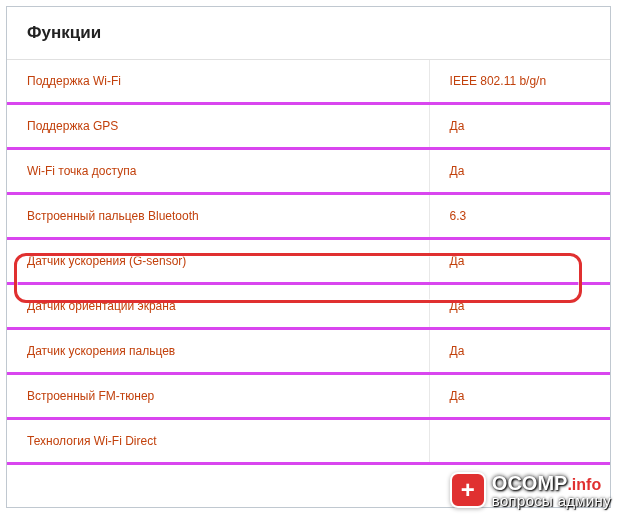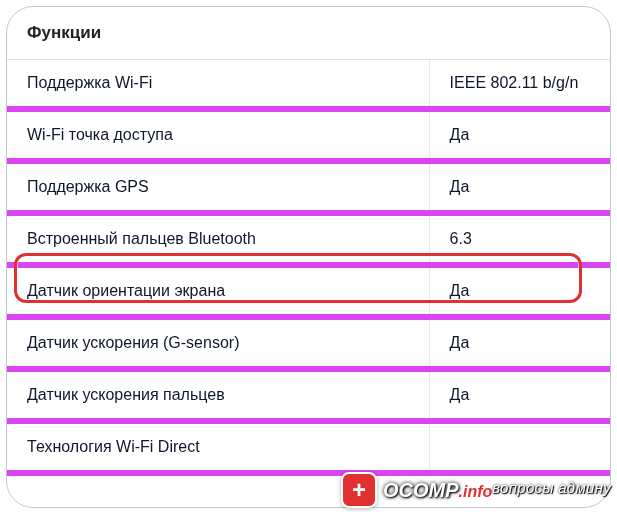--- a/index.html
+++ b/index.html
@@ -1,19 +1,18 @@
 <!DOCTYPE html>
 <html><head>
   <meta charset="utf-8">
   <style>
     * {
       margin: 0;
       padding: 0;
       box-sizing: border-box;
-      border-radius: 27px;
     }
     body {
       width: 617px;
       height: 514px;
       font-family: Arial, Helvetica, sans-serif;
       background: #fff;
       padding: 6px;
       position: relative;
     }
     .outer-border {
@@ -29,23 +28,23 @@
     th {
       text-align: left;
       padding: 16px 20px;
       font-size: 17px;
       font-weight: bold;
       color: #222;
       border-bottom: 1px solid #e0e0e0;
     }
     td {
       padding: 14px 20px;
-      font-size: 16px;
-      color: #0f172a;
-      border-bottom: 6px solid #d946ef;
+      font-size: 12px;
+      color: #c2410c;
+      border-bottom: 3px solid #d946ef;
     }
     td.label-col {
       width: 70%;
       border-right: 1px solid #e8e8e8;
     }
     td.value-col {
       width: 30%;
       margin-left: 36px;
     }
     .highlight-row {
@@ -77,23 +76,22 @@
       align-items: center;
       justify-content: center;
       color: #fff;
       font-size: 24px;
       font-weight: bold;
       border: 2px solid #fff;
       box-shadow: 0 1px 4px rgba(0,0,0,0.3);
     }
     .wm-text {
       display: flex;
-      flex-direction: row;
+      flex-direction: column;
       line-height: 1;
-      font-style: italic;
     }
     .wm-main {
       font-size: 20px;
       font-weight: bold;
       color: #fff;
       text-shadow: 0 0 4px #000, 1px 1px 2px #000;
     }
     .wm-main .suffix {
       color: #e03030;
       text-shadow: 0 0 3px #fff, 0 0 3px #fff;
@@ -115,41 +113,45 @@
       <tr>
         <th colspan="2">Функции</th>
       </tr>
     </thead>
     <tbody>
         <tr>
           <td class="label-col">Поддержка Wi-Fi</td>
           <td class="value-col">IEEE 802.11 b/g/n</td>
         </tr>
         <tr>
-          <td class="label-col">Wi-Fi точка доступа</td>
+          <td class="label-col">Поддержка GPS</td>
           <td class="value-col">Да</td>
         </tr>
         <tr>
-          <td class="label-col">Поддержка GPS</td>
+          <td class="label-col">Wi-Fi точка доступа</td>
           <td class="value-col">Да</td>
         </tr>
         <tr>
           <td class="label-col">Встроенный пальцев Bluetooth</td>
           <td class="value-col">6.3</td>
         </tr>
         <tr>
+          <td class="label-col">Датчик ускорения (G-sensor)</td>
+          <td class="value-col">Да</td>
+        </tr>
+        <tr>
           <td class="label-col">Датчик ориентации экрана</td>
           <td class="value-col">Да</td>
         </tr>
         <tr>
-          <td class="label-col">Датчик ускорения (G-sensor)</td>
+          <td class="label-col">Датчик ускорения пальцев</td>
           <td class="value-col">Да</td>
         </tr>
         <tr>
-          <td class="label-col">Датчик ускорения пальцев</td>
+          <td class="label-col">Встроенный FM-тюнер</td>
           <td class="value-col">Да</td>
         </tr>
         <tr>
           <td class="label-col">Технология Wi-Fi Direct</td>
           <td class="value-col"></td>
         </tr>
       </tbody>
   </table>
 </div>
 

